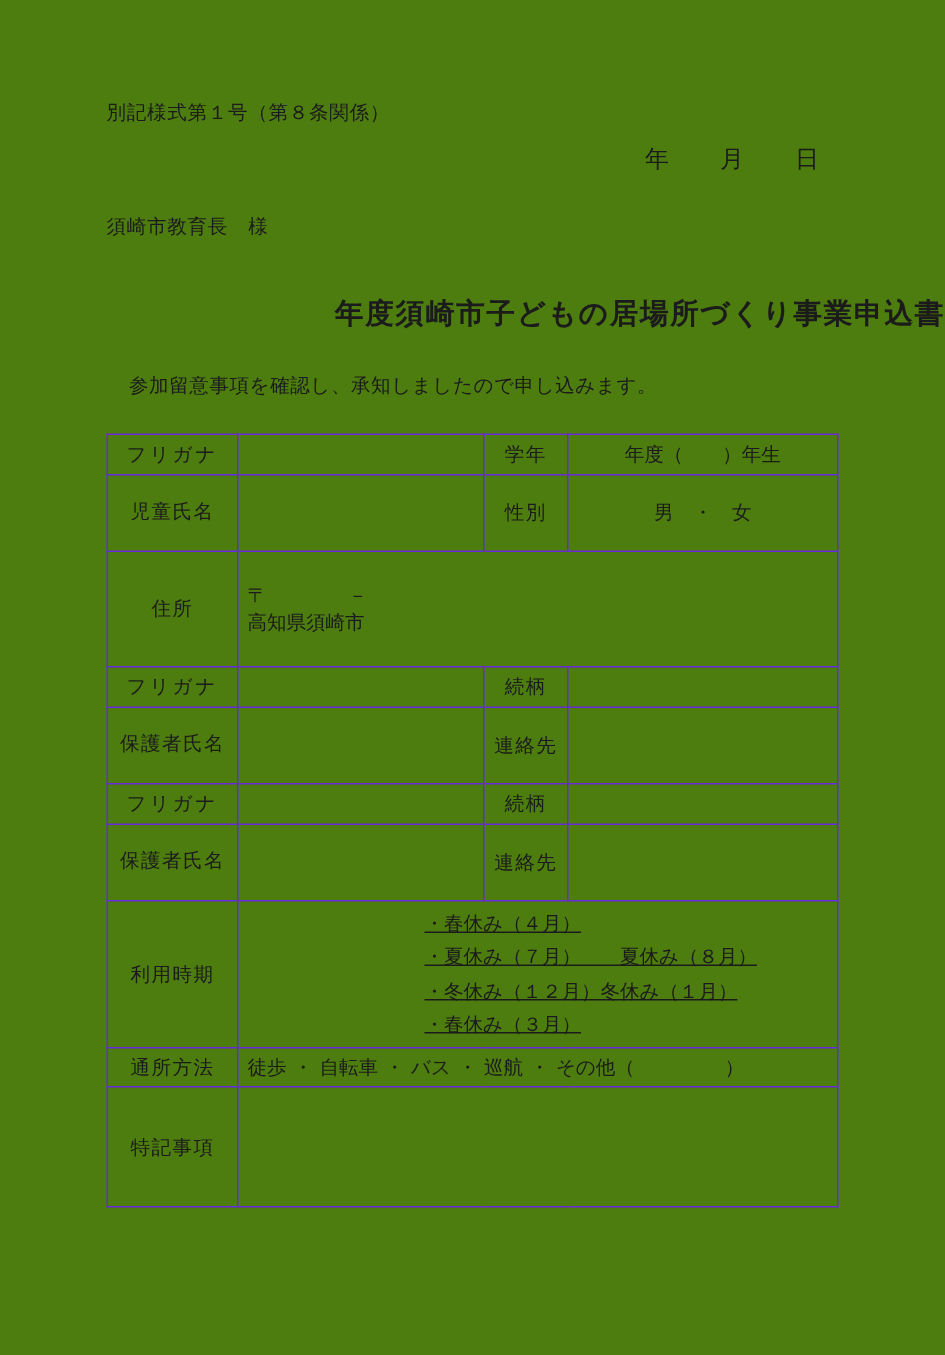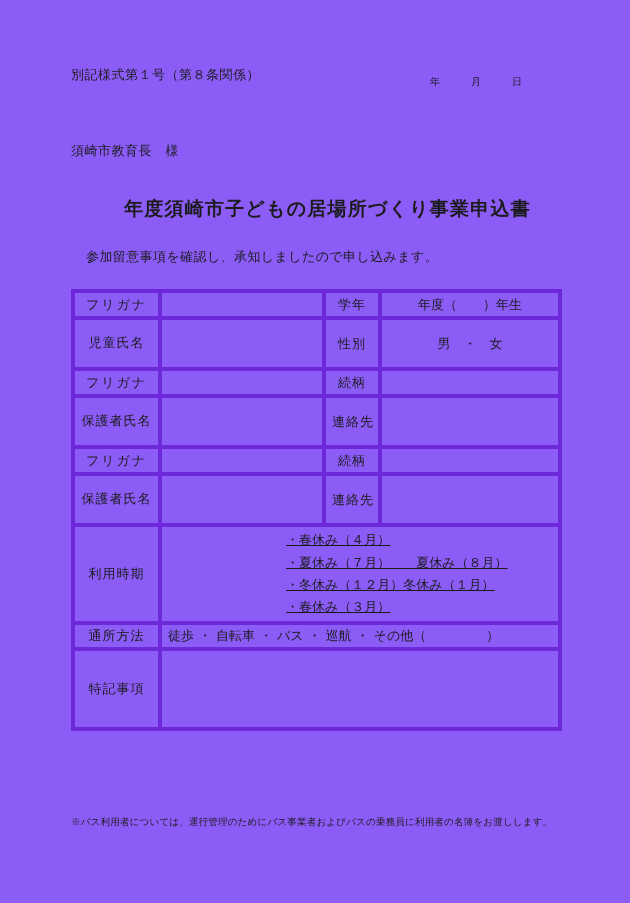--- a/index.html
+++ b/index.html
@@ -12,56 +12,56 @@
     width: 630px;
     height: 903px;
     position: relative;
     font-family: "Liberation Serif", "DejaVu Serif", serif;
     color: #1b1b1b;
     overflow: hidden;
   }
   .page {
     position: absolute;
     inset: 0;
-    background: #8b5cf6;
+    background: #4d7c0f;
   }
 
   
   .form-no {
     position: absolute;
     left: 71px;
     top: 66px;
     font-size: 13px;
     letter-spacing: 0.5px;
     white-space: nowrap;
   }
   .date-line {
     position: absolute;
     left: 430px;
-    top: 75px;
-    font-size: 10px;
+    top: 96px;
+    font-size: 16px;
     white-space: nowrap;
   }
   .date-line span { display: inline-block; }
   .date-line .gap { width: 26px; }
   .addressee {
     position: absolute;
     left: 71px;
     top: 142px;
     font-size: 13px;
     letter-spacing: 0.5px;
     white-space: nowrap;
     font-family: Liberation Serif, serif;
   }
   .doc-title {
     position: absolute;
     left: 0;
     right: 0;
     top: 196px;
-    text-align: center;
+    text-align: right;
     font-size: 19px;
     font-weight: bold;
     letter-spacing: 1.2px;
     white-space: nowrap;
     padding-left: 25px;
   }
   .lead {
     position: absolute;
     left: 86px;
     top: 248px;
@@ -74,21 +74,21 @@
   .form-table {
     position: absolute;
     left: 71px;
     top: 289px;
     width: 487px;
     border-collapse: collapse;
     table-layout: fixed;
     font-size: 13px;
   }
   .form-table td {
-    border: 4px solid #6d28d9;
+    border: 1px solid #6d28d9;
     padding: 0 6px;
     vertical-align: middle;
     line-height: 1.35;
   }
   .lbl {
     text-align: center;
     letter-spacing: 1px;
     white-space: nowrap;
   }
   .lbl-furigana {
@@ -185,20 +185,29 @@
         <td class="val">年度（　　）年生</td>
       </tr>
 
       <tr class="r-name">
         <td class="lbl dot-top">児童氏名</td>
         <td class="dot-top"></td>
         <td class="lbl">性別</td>
         <td class="val">男　・　女</td>
       </tr>
 
+      <tr class="r-address">
+        <td class="lbl">住所</td>
+        <td class="addr-cell" colspan="3">
+          <div class="addr-zip">
+            <span>〒</span><span class="dash"></span><span>－</span>
+          </div>
+          <div>高知県須崎市</div>
+        </td>
+      </tr>
 
       <tr class="r-furigana">
         <td class="lbl-furigana dot-bottom">フリガナ</td>
         <td class="dot-bottom"></td>
         <td class="lbl">続柄</td>
         <td></td>
       </tr>
 
       <tr class="r-name">
         <td class="lbl dot-top">保護者氏名</td>
@@ -238,15 +247,14 @@
         </td>
       </tr>
 
       <tr class="r-notes">
         <td class="lbl">特記事項</td>
         <td class="val-left" colspan="3"></td>
       </tr>
     </tbody>
   </table>
 
-  <div class="note">※バス利用者については、運行管理のためにバス事業者およびバスの乗務員に利用者の名簿をお渡しします。</div>
 
 </div>
 
 </body></html>

